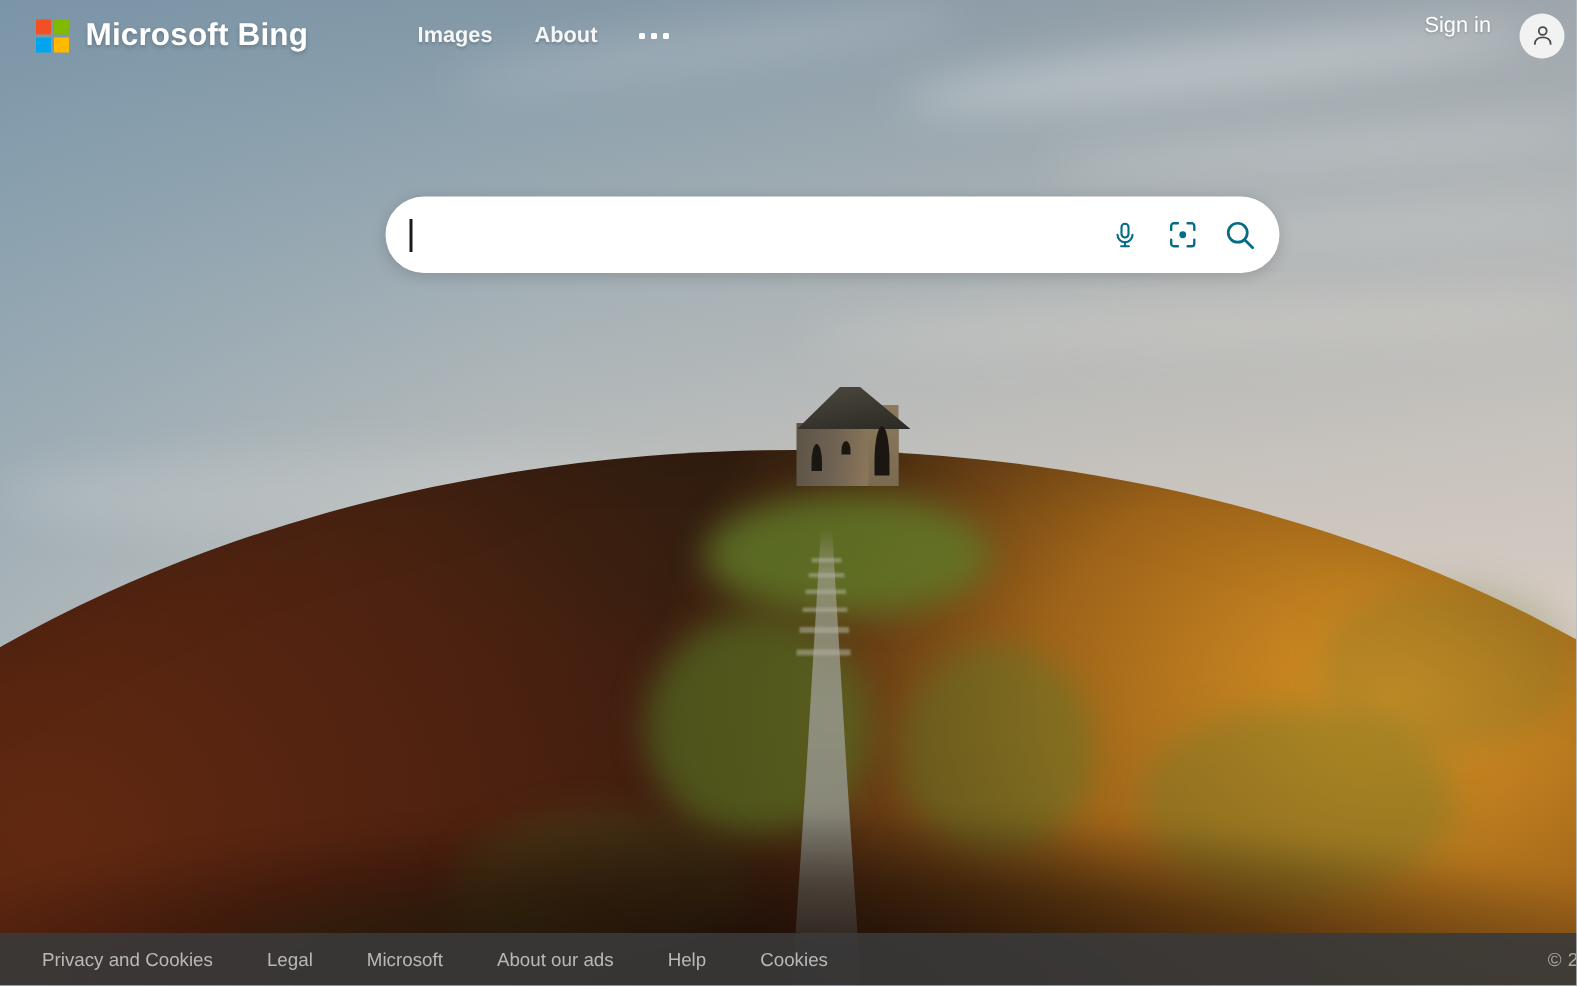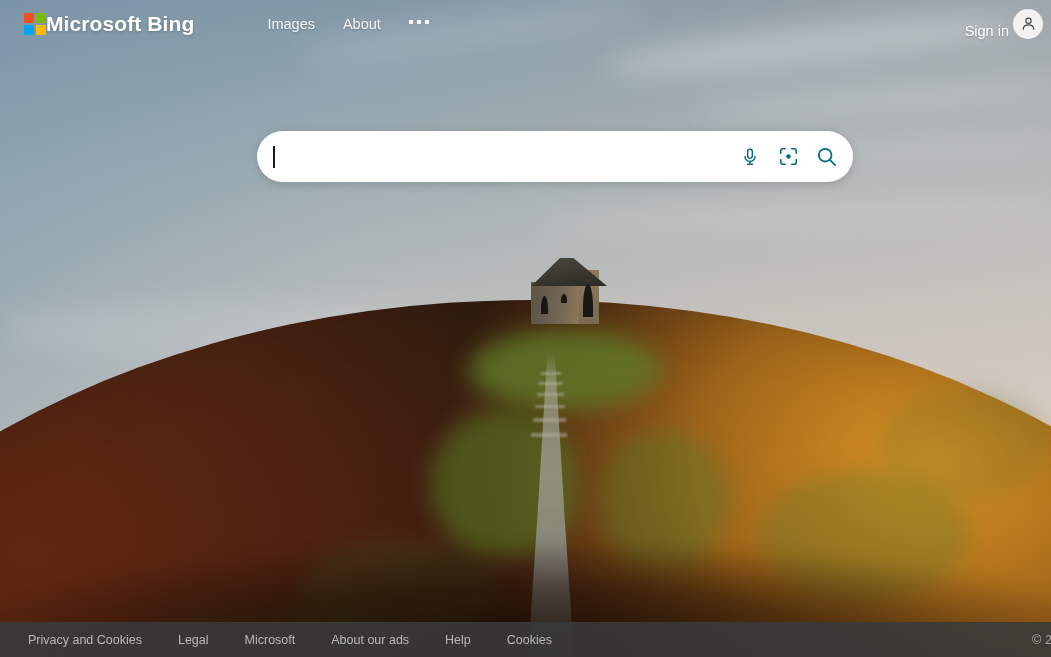--- a/index.html
+++ b/index.html
@@ -190,31 +190,33 @@
   .ms-logo {
     width: 22px; height: 22px;
     display: grid;
     grid-template-columns: 10px 10px;
     grid-template-rows: 10px 10px;
     gap: 2px;
     flex: none;
   }
   .ms-logo i { display: block; }
   .brand-text {
+    margin-left: 11px;
     color: #ffffff;
     font-size: 21px;
     font-weight: 600;
     letter-spacing: 0.1px;
     white-space: nowrap;
     text-shadow: 0 1px 3px rgba(0,0,0,0.22);
   }
   .nav {
-    display: flex; align-items: flex-start;
+    display: flex; align-items: center;
     margin-left: 59px;
     gap: 0;
+    font-weight: bold;
   }
   .nav a {
     color: rgba(255,255,255,0.93);
     font-size: 14.5px;
     text-decoration: none;
     padding: 6px 14px;
     white-space: nowrap;
     text-shadow: 0 1px 2px rgba(0,0,0,0.20);
   }
   .dots {
@@ -223,23 +225,23 @@
     cursor: pointer;
   }
   .dots b {
     width: 4px; height: 4px;
     background: #ffffff;
     display: block;
     border-radius: 1px;
   }
   .header-right {
     margin-left: auto;
-    display: flex; align-items: flex-end;
+    display: flex; align-items: flex-start;
     margin-right: 8px;
-    gap: 4px;
+    gap: 19px;
   }
   .signin {
     color: #ffffff;
     font-size: 14.5px;
     text-decoration: none;
     white-space: nowrap;
     text-shadow: 0 1px 2px rgba(0,0,0,0.22);
   }
   .avatar {
     width: 30px; height: 30px;

